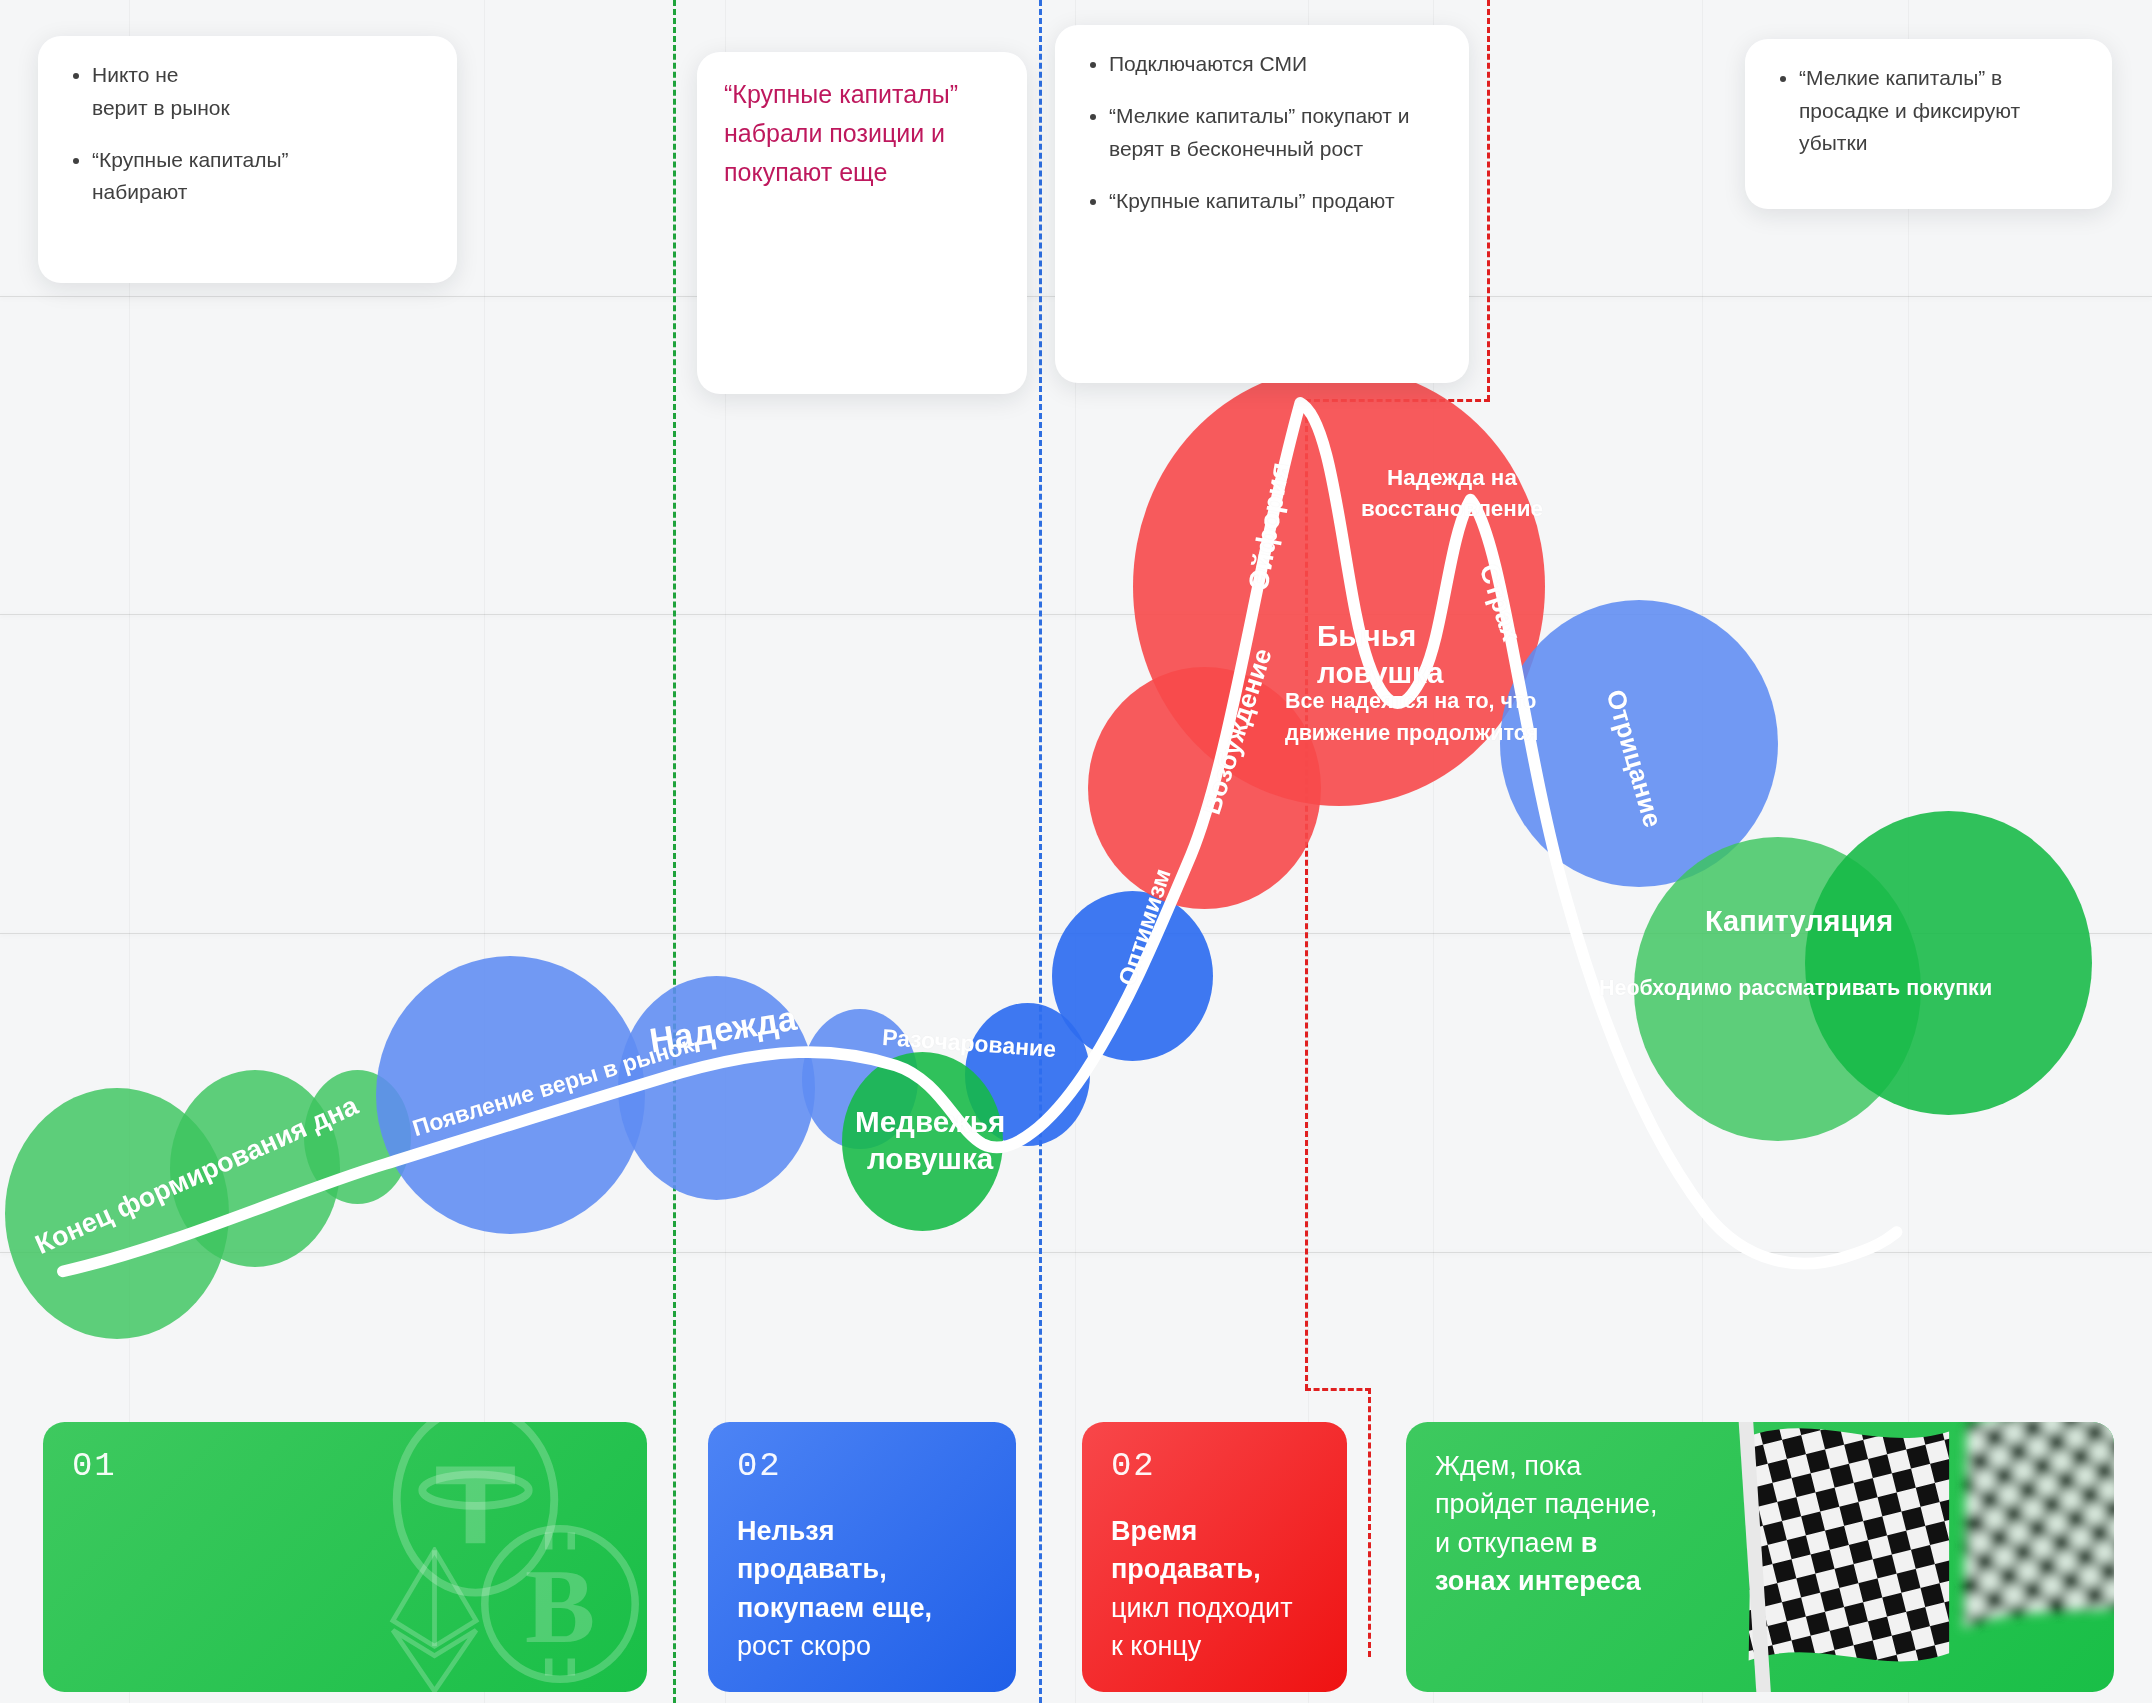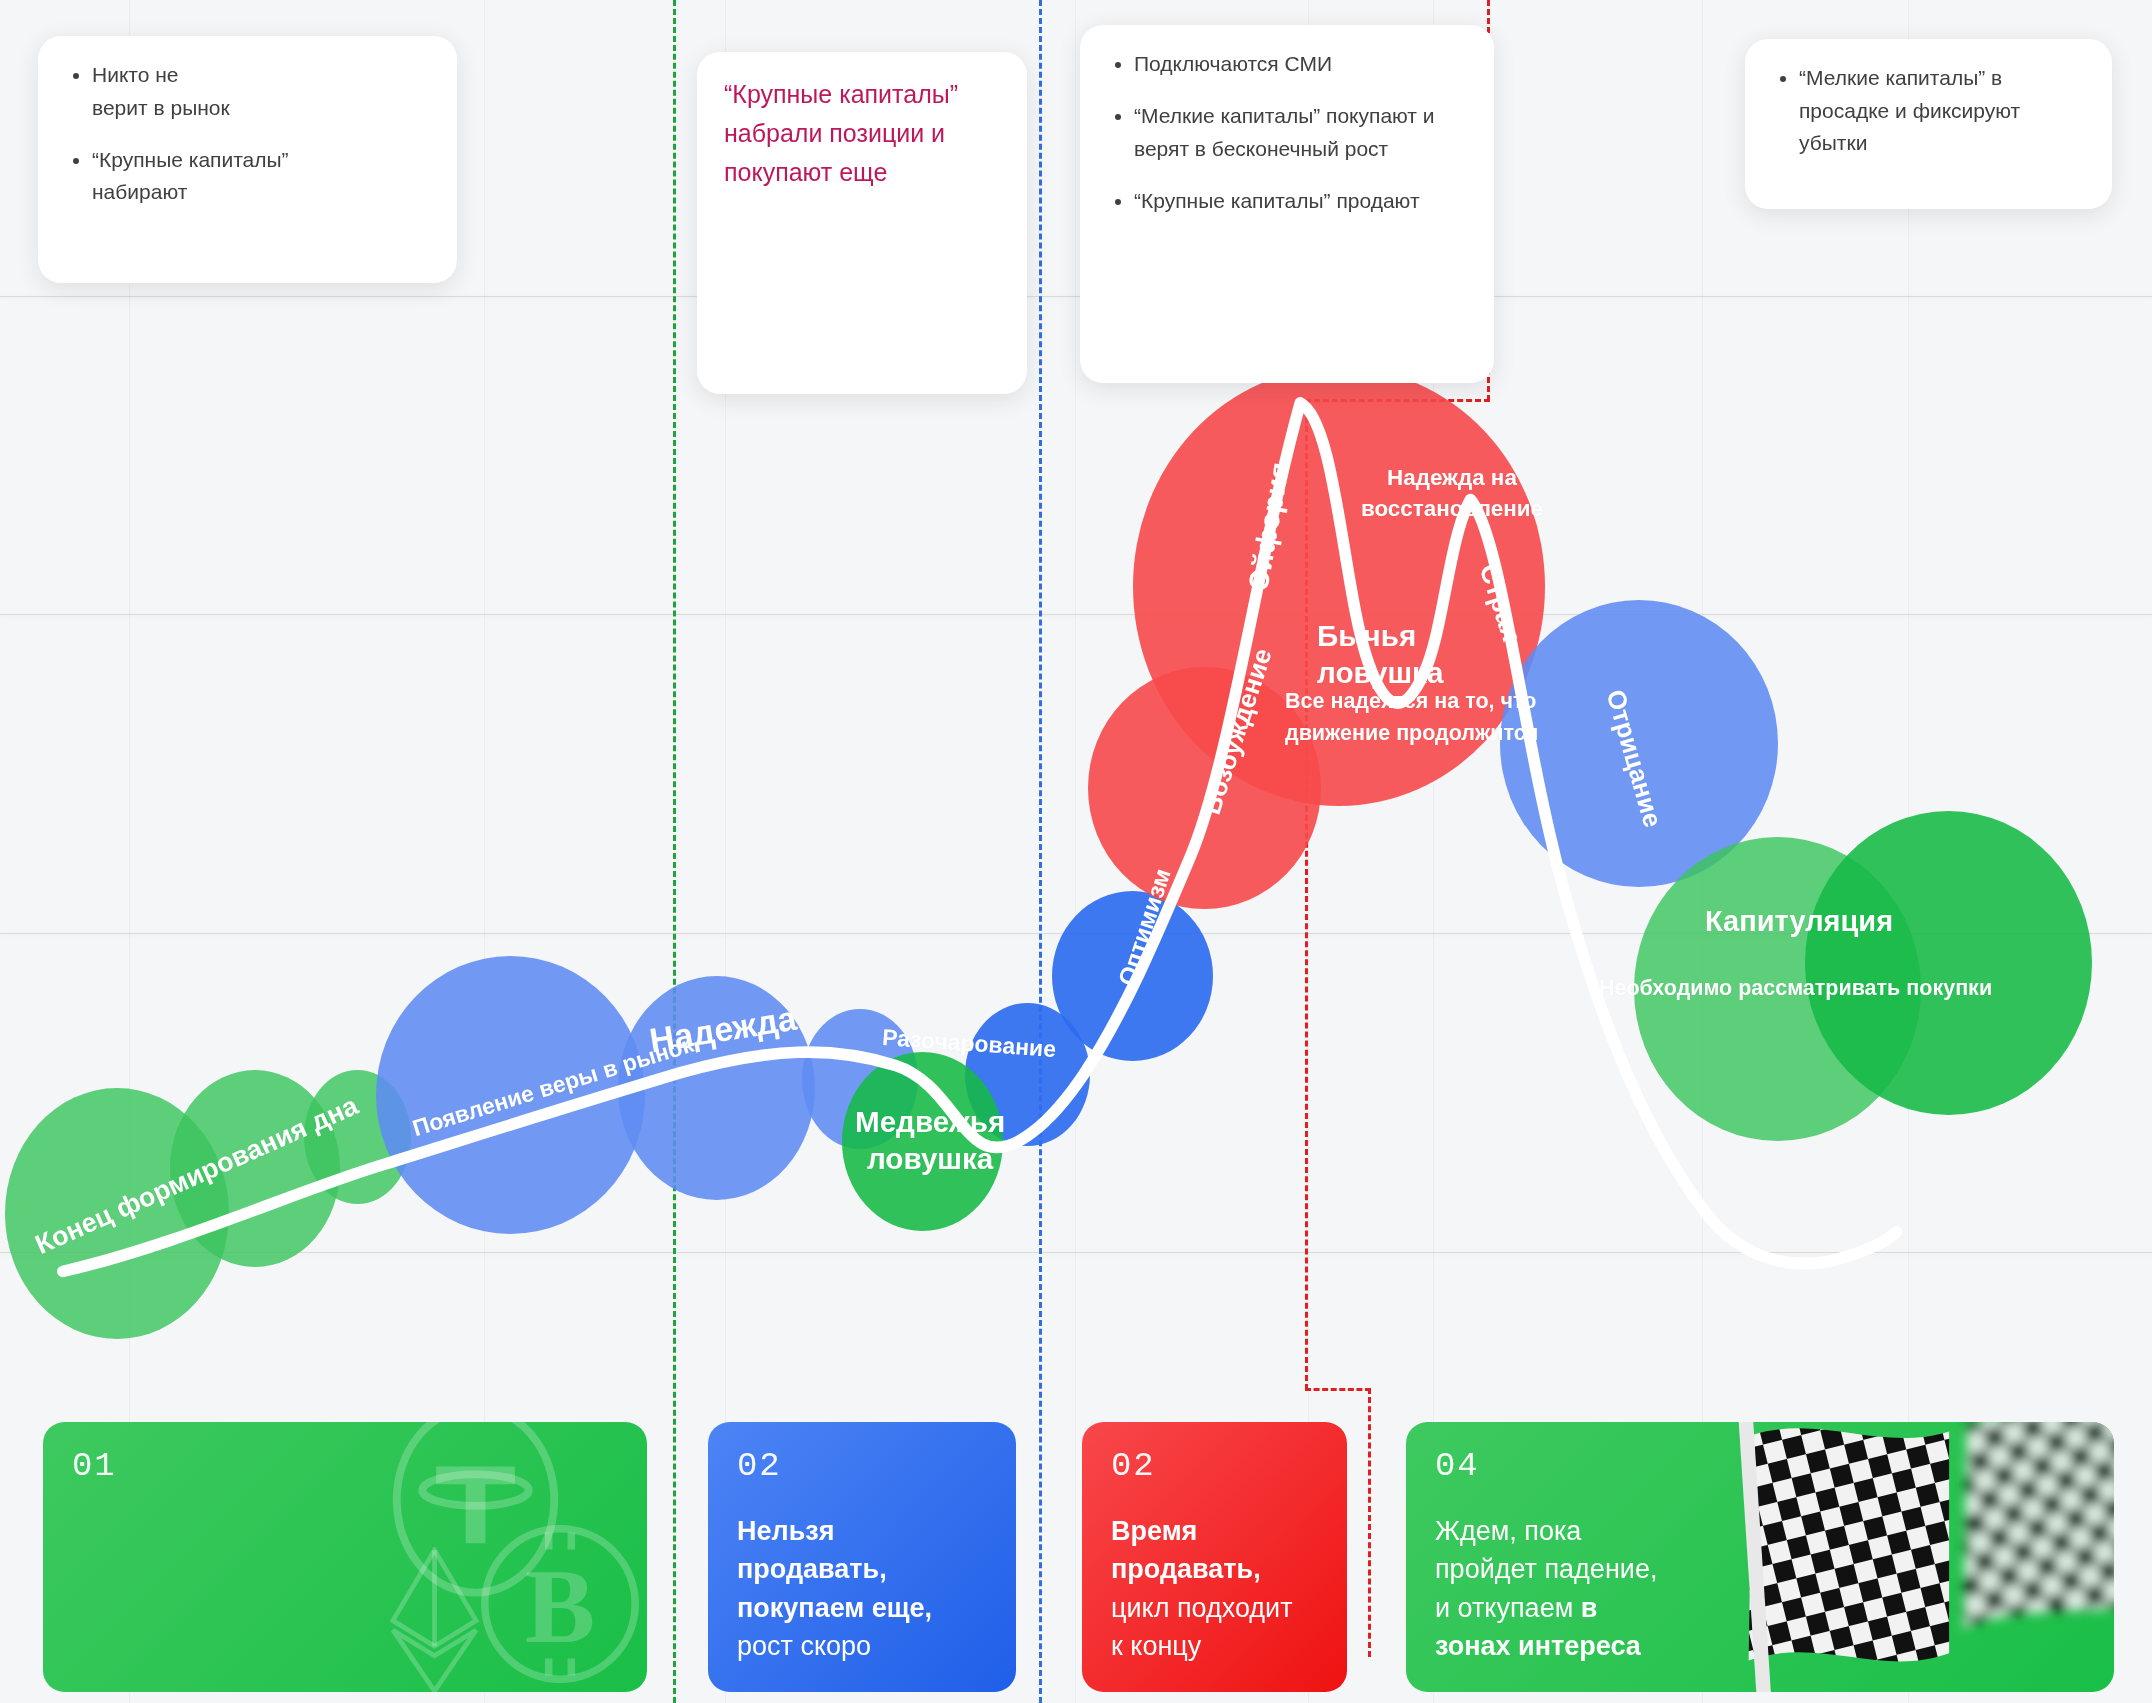--- a/index.html
+++ b/index.html
@@ -143,21 +143,21 @@
 верит в рынок</li>
       <li style="white-space:pre-line;">“Крупные капиталы”
 набирают</li>
     </ul>
   </div>
 
   <div class="note" style="left:697px; top:52px; width:330px; height:342px;">
     <p>“Крупные капиталы” набрали позиции и покупают еще</p>
   </div>
 
-  <div class="note" style="left:1080px; top:25px; width:414px; height:358px;">
+  <div class="note" style="left:1055px; top:25px; width:414px; height:358px;">
     <ul>
       <li>Подключаются СМИ</li>
       <li>“Мелкие капиталы” покупают и верят в бесконечный рост</li>
       <li>“Крупные капиталы” продают</li>
     </ul>
   </div>
 
   <div class="note" style="left:1745px; top:39px; width:367px; height:170px;">
     <ul>
       <li>“Мелкие капиталы” в просадке и фиксируют убытки</li>
@@ -220,23 +220,20 @@
         <filter id="soft">
             <feGaussianBlur stdDeviation="3"></feGaussianBlur>
           </filter>
       </defs>
       <g filter="url(#soft)" opacity="0.9">
         <path d="M178 18 C210 6, 252 14, 276 8 L276 118 C250 126, 208 118, 176 132 Z" fill="url(#chk)"></path>
       </g>
       <path d="M58 24 C96 12, 130 34, 168 22 L168 146 C130 160, 96 136, 56 150 Z" fill="url(#chk)"></path>
       <path d="M50 10 L58 8 L70 192 L62 194 Z" fill="#e8e8e8"></path>
     </svg>
-    <div class="num-wrap">
-        <div class="num">04</div>
-      </div>
     <div class="body">
       <span>Ждем, пока</span><br>
       <span>пройдет падение,</span><br>
       <span>и откупаем </span><b>в</b><br>
       <b>зонах интереса</b>
     </div>
   </div>
 
 </div>
 

